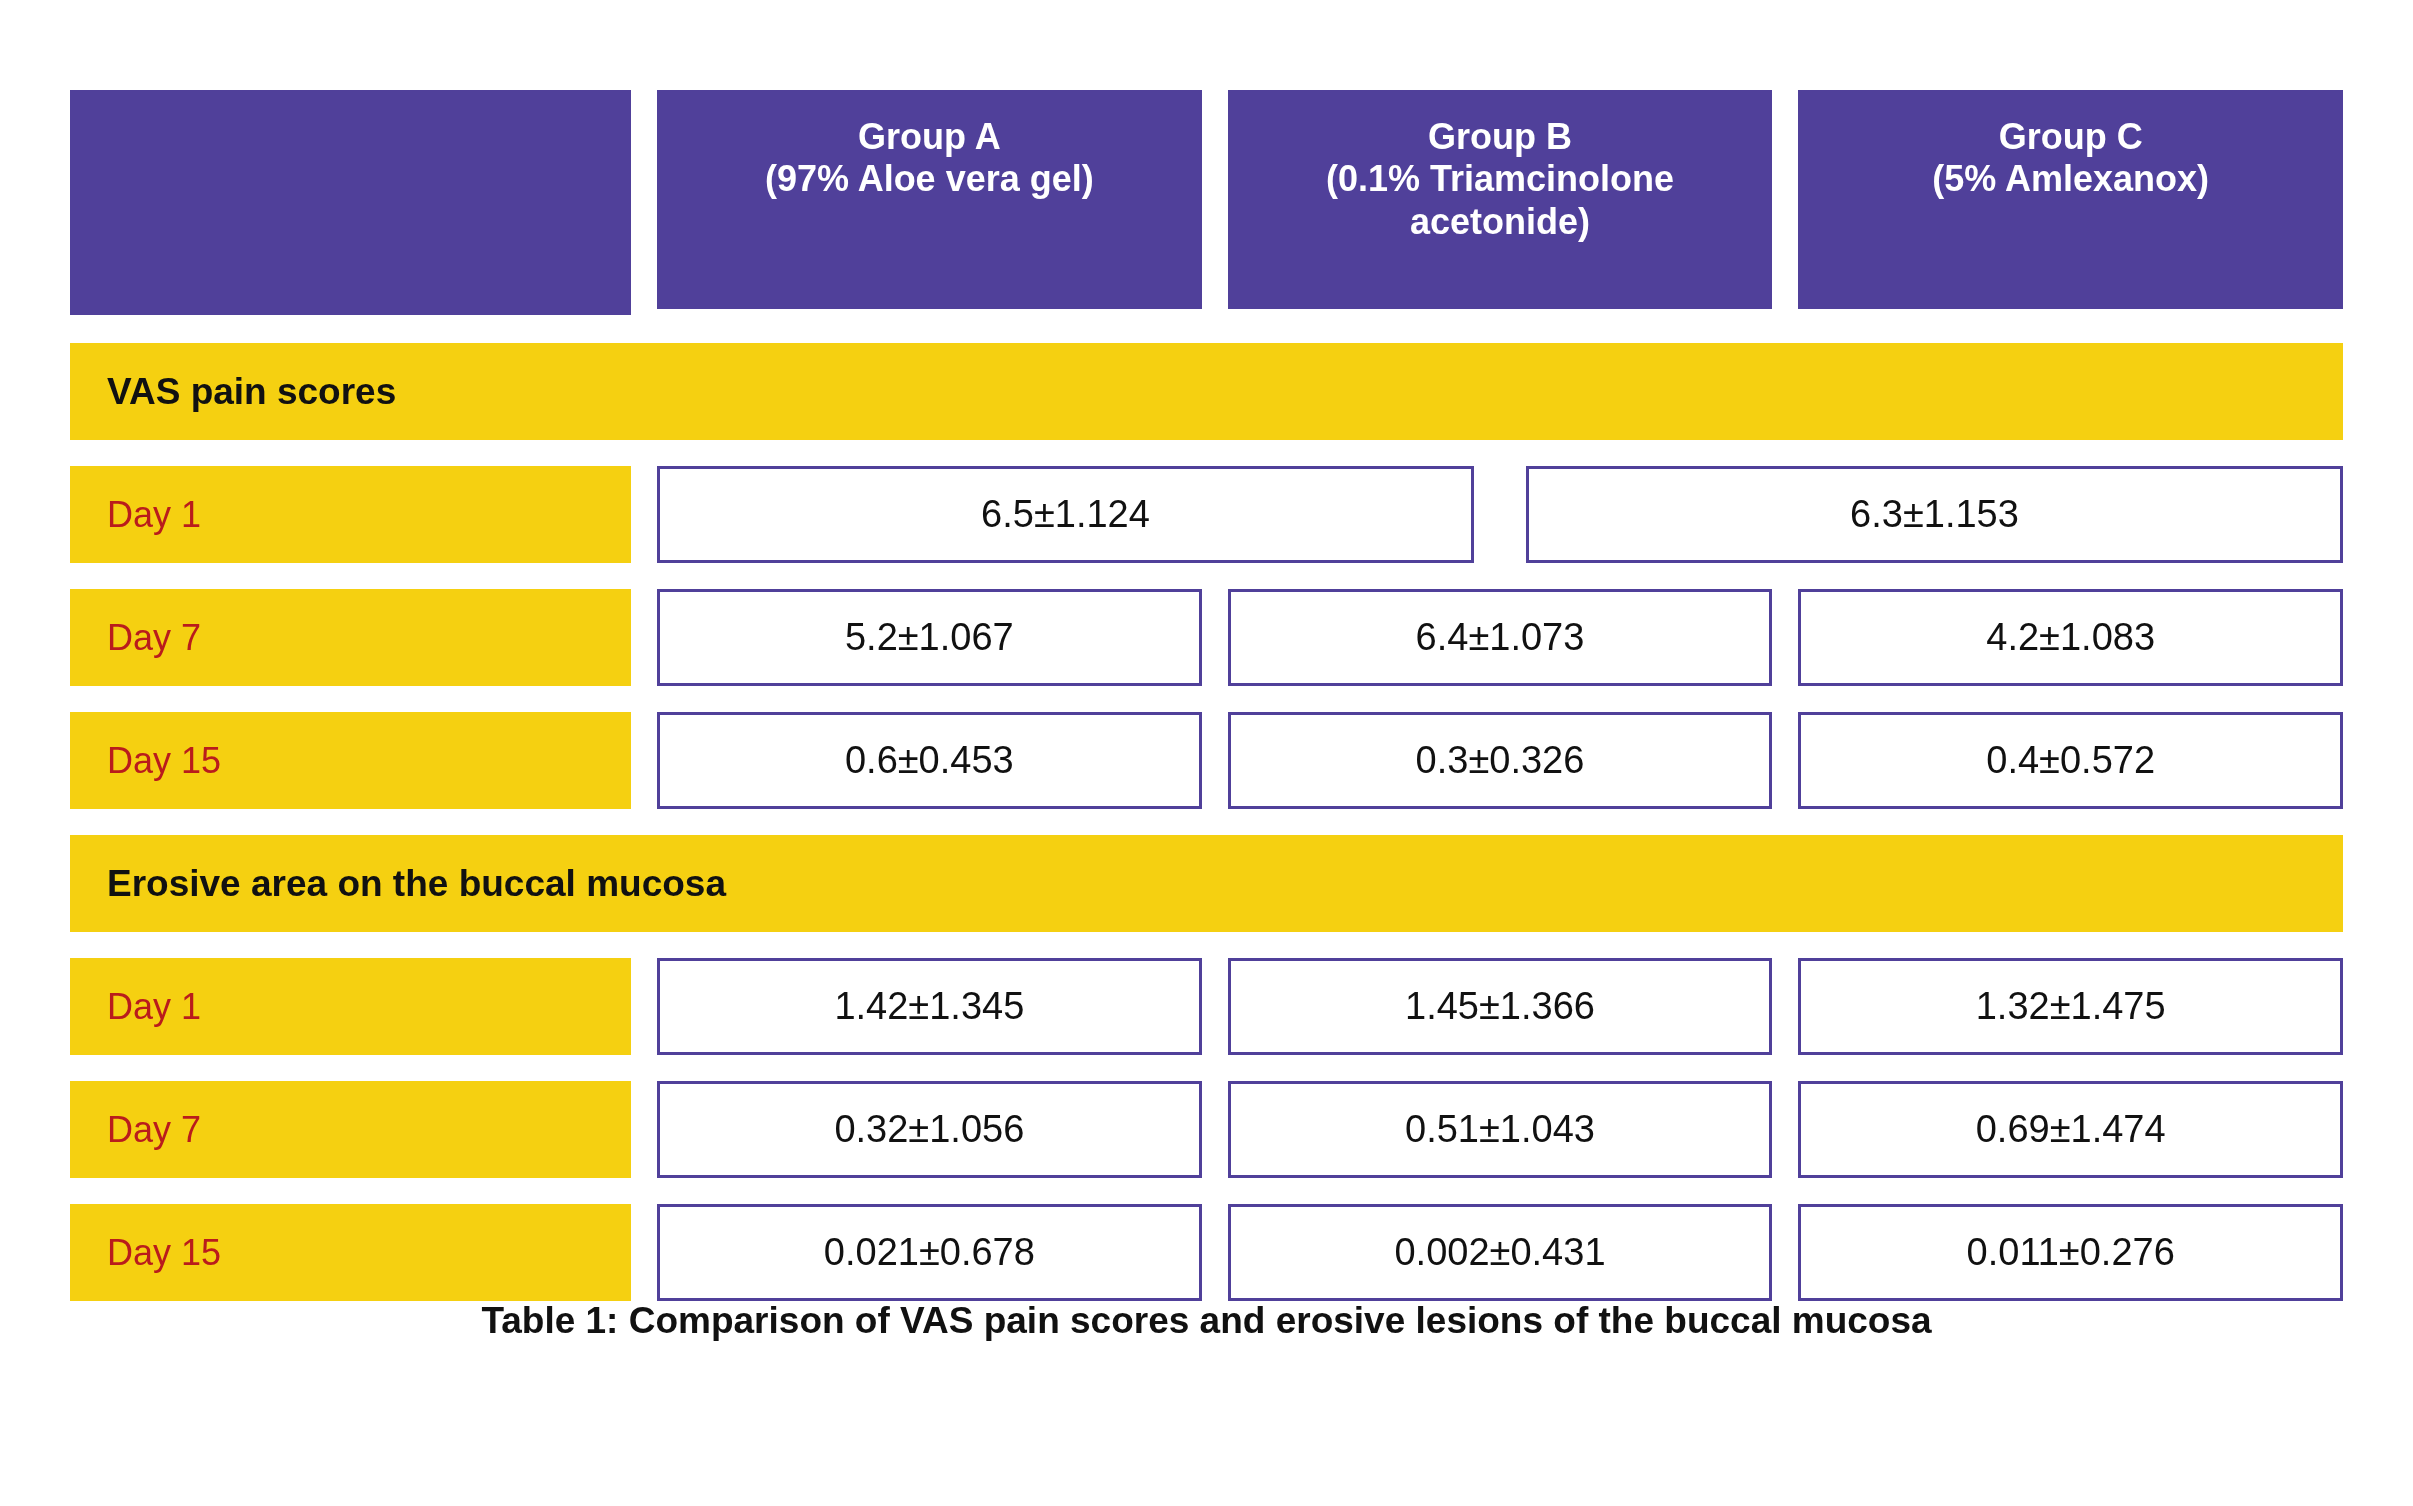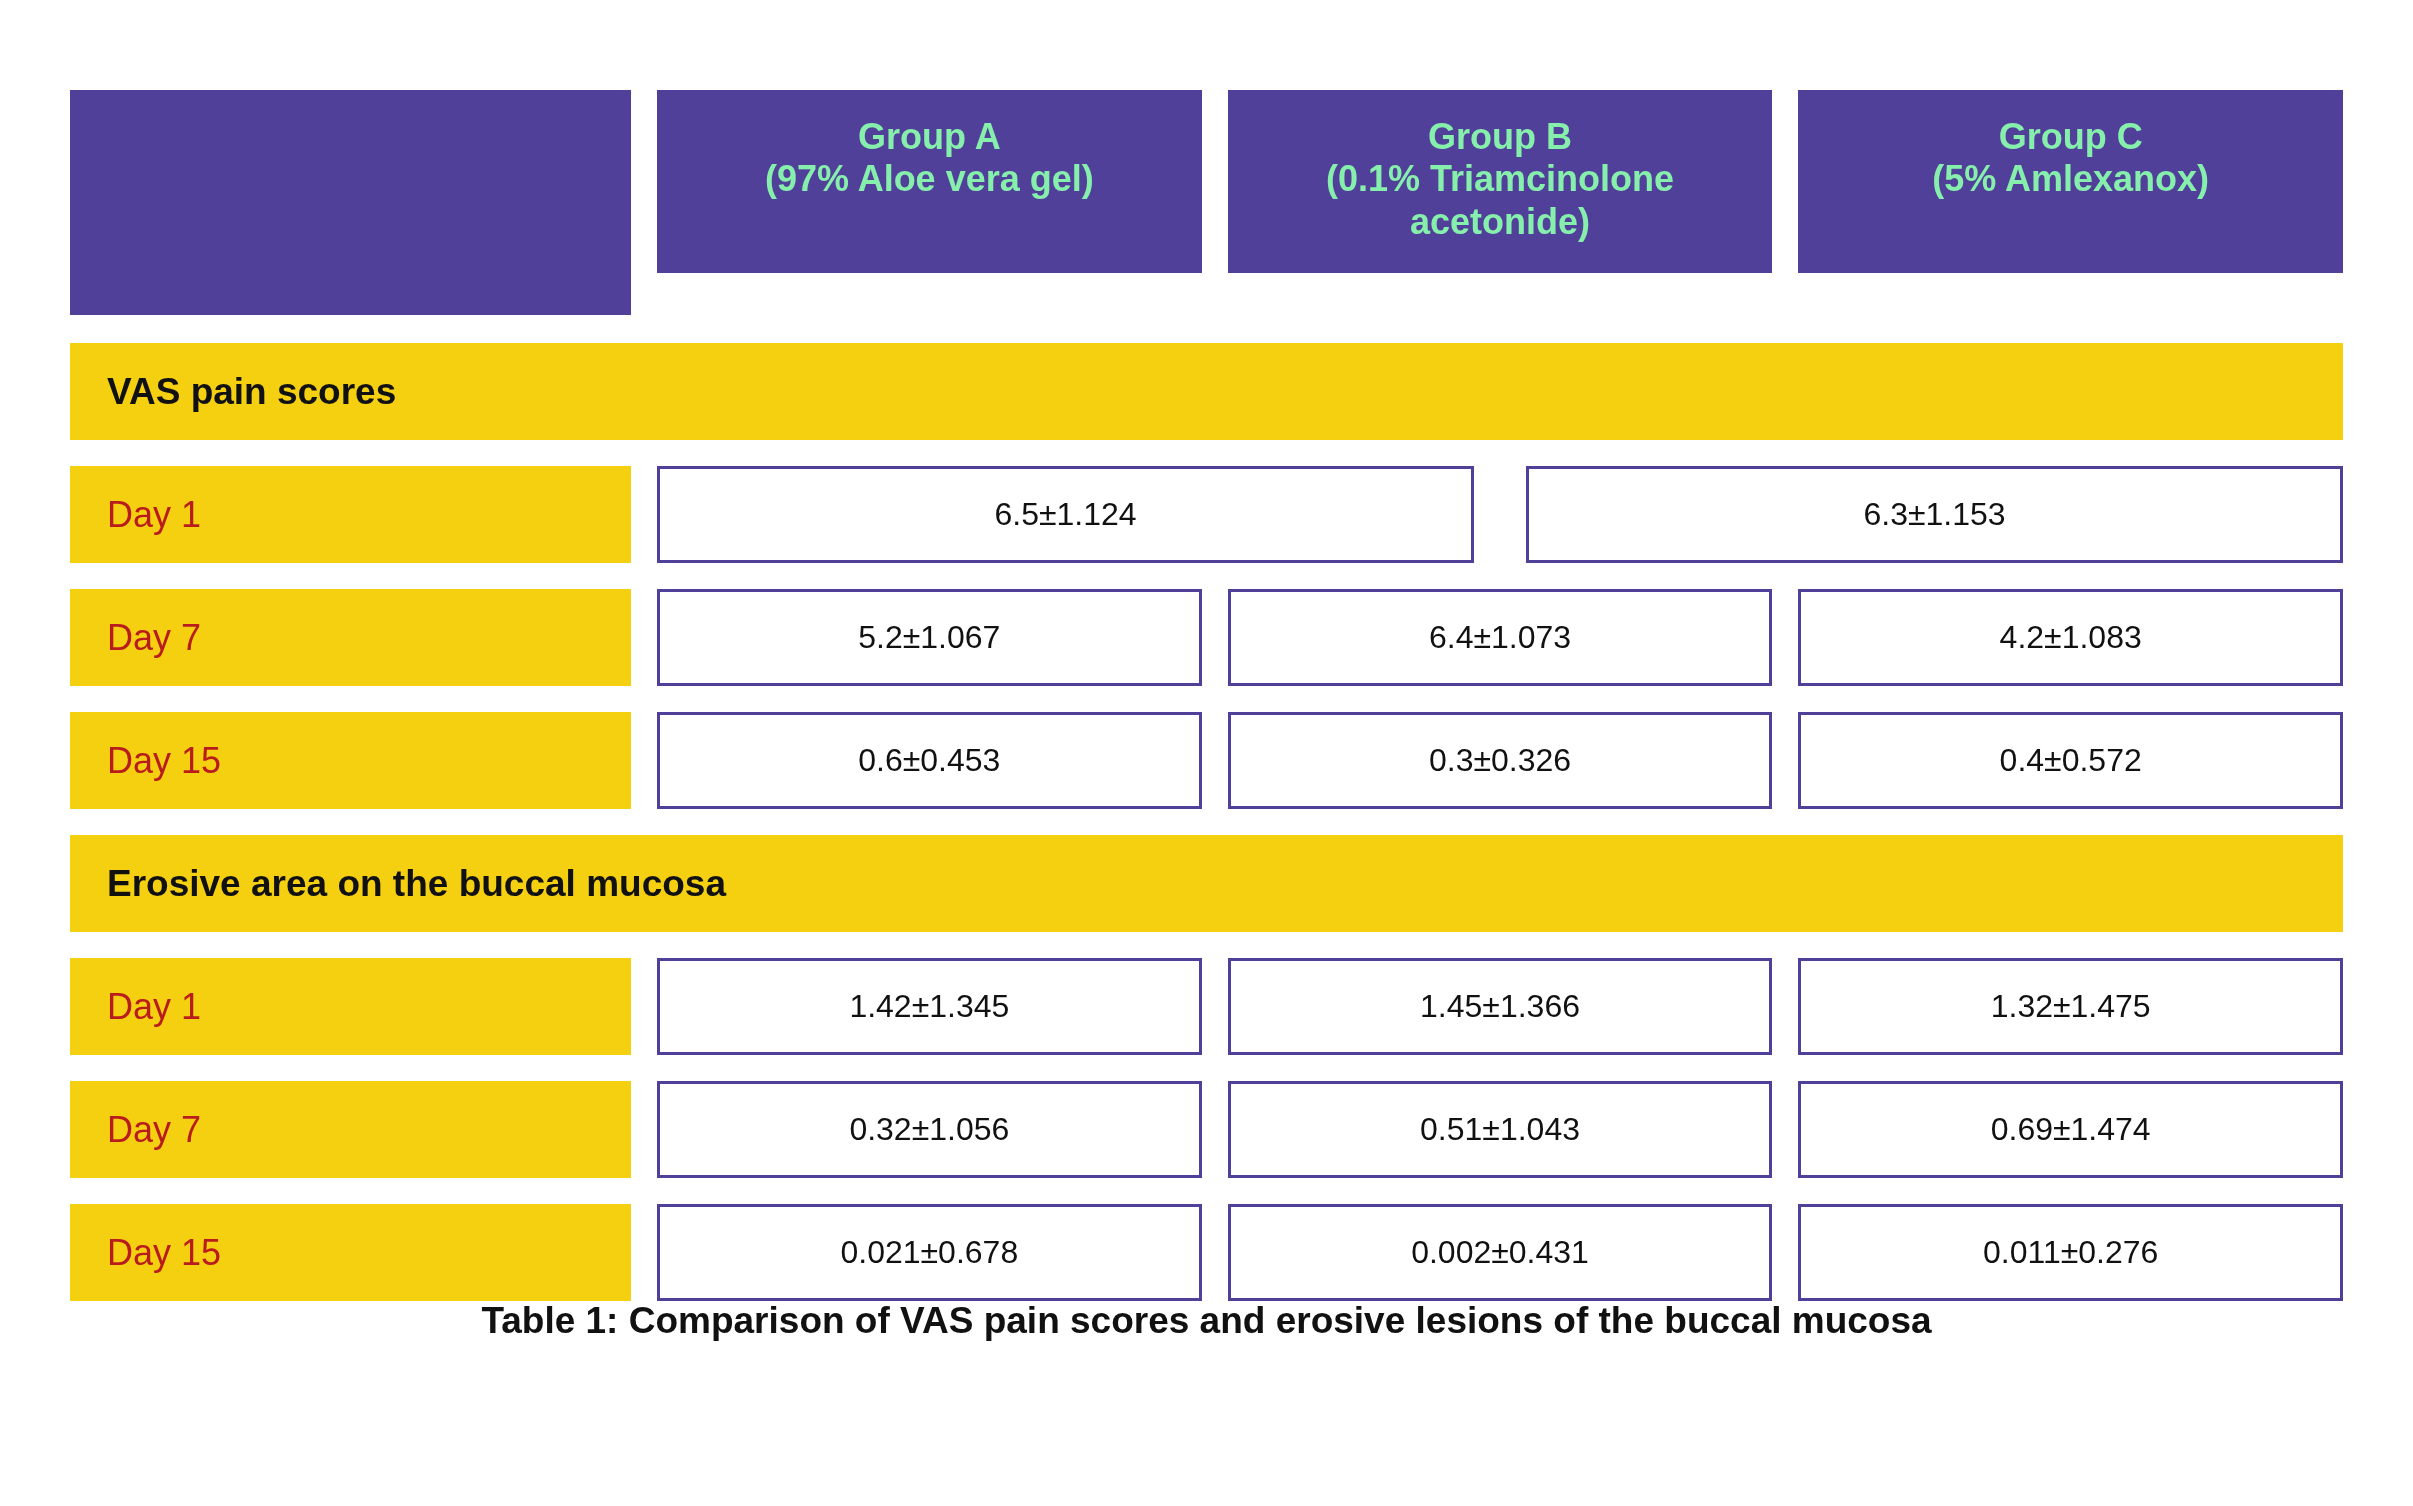--- a/index.html
+++ b/index.html
@@ -43,22 +43,22 @@
   
   .header-row { height: 225px; margin-bottom: 28px; }
 
   .hdr-blank {
     background: #50409A;
     height: 225px;
     box-sizing: border-box;
   }
   .hdr-cell {
     background: #50409A;
-    height: 183px;
-    color: #86efac;
+    height: 219px;
+    color: #ffffff;
     font-weight: bold;
     font-size: 36px;
     line-height: 1.18;
     text-align: center;
     padding: 26px 17px 0 17px;
     box-sizing: border-box;
   }
   .hdr-cell .ln { display: block; }
 
   
@@ -94,21 +94,21 @@
     box-sizing: border-box;
   }
 
   .val-cell {
     height: 97px;
     background: #ffffff;
     border: 3.7px solid #50409A;
     display: flex;
     align-items: center;
     justify-content: center;
-    font-size: 32px;
+    font-size: 38px;
     color: #111111;
     box-sizing: border-box;
   }
 
   
   .caption {
     position: absolute;
     left: 0;
     top: 1300px;
     width: 2413px;

